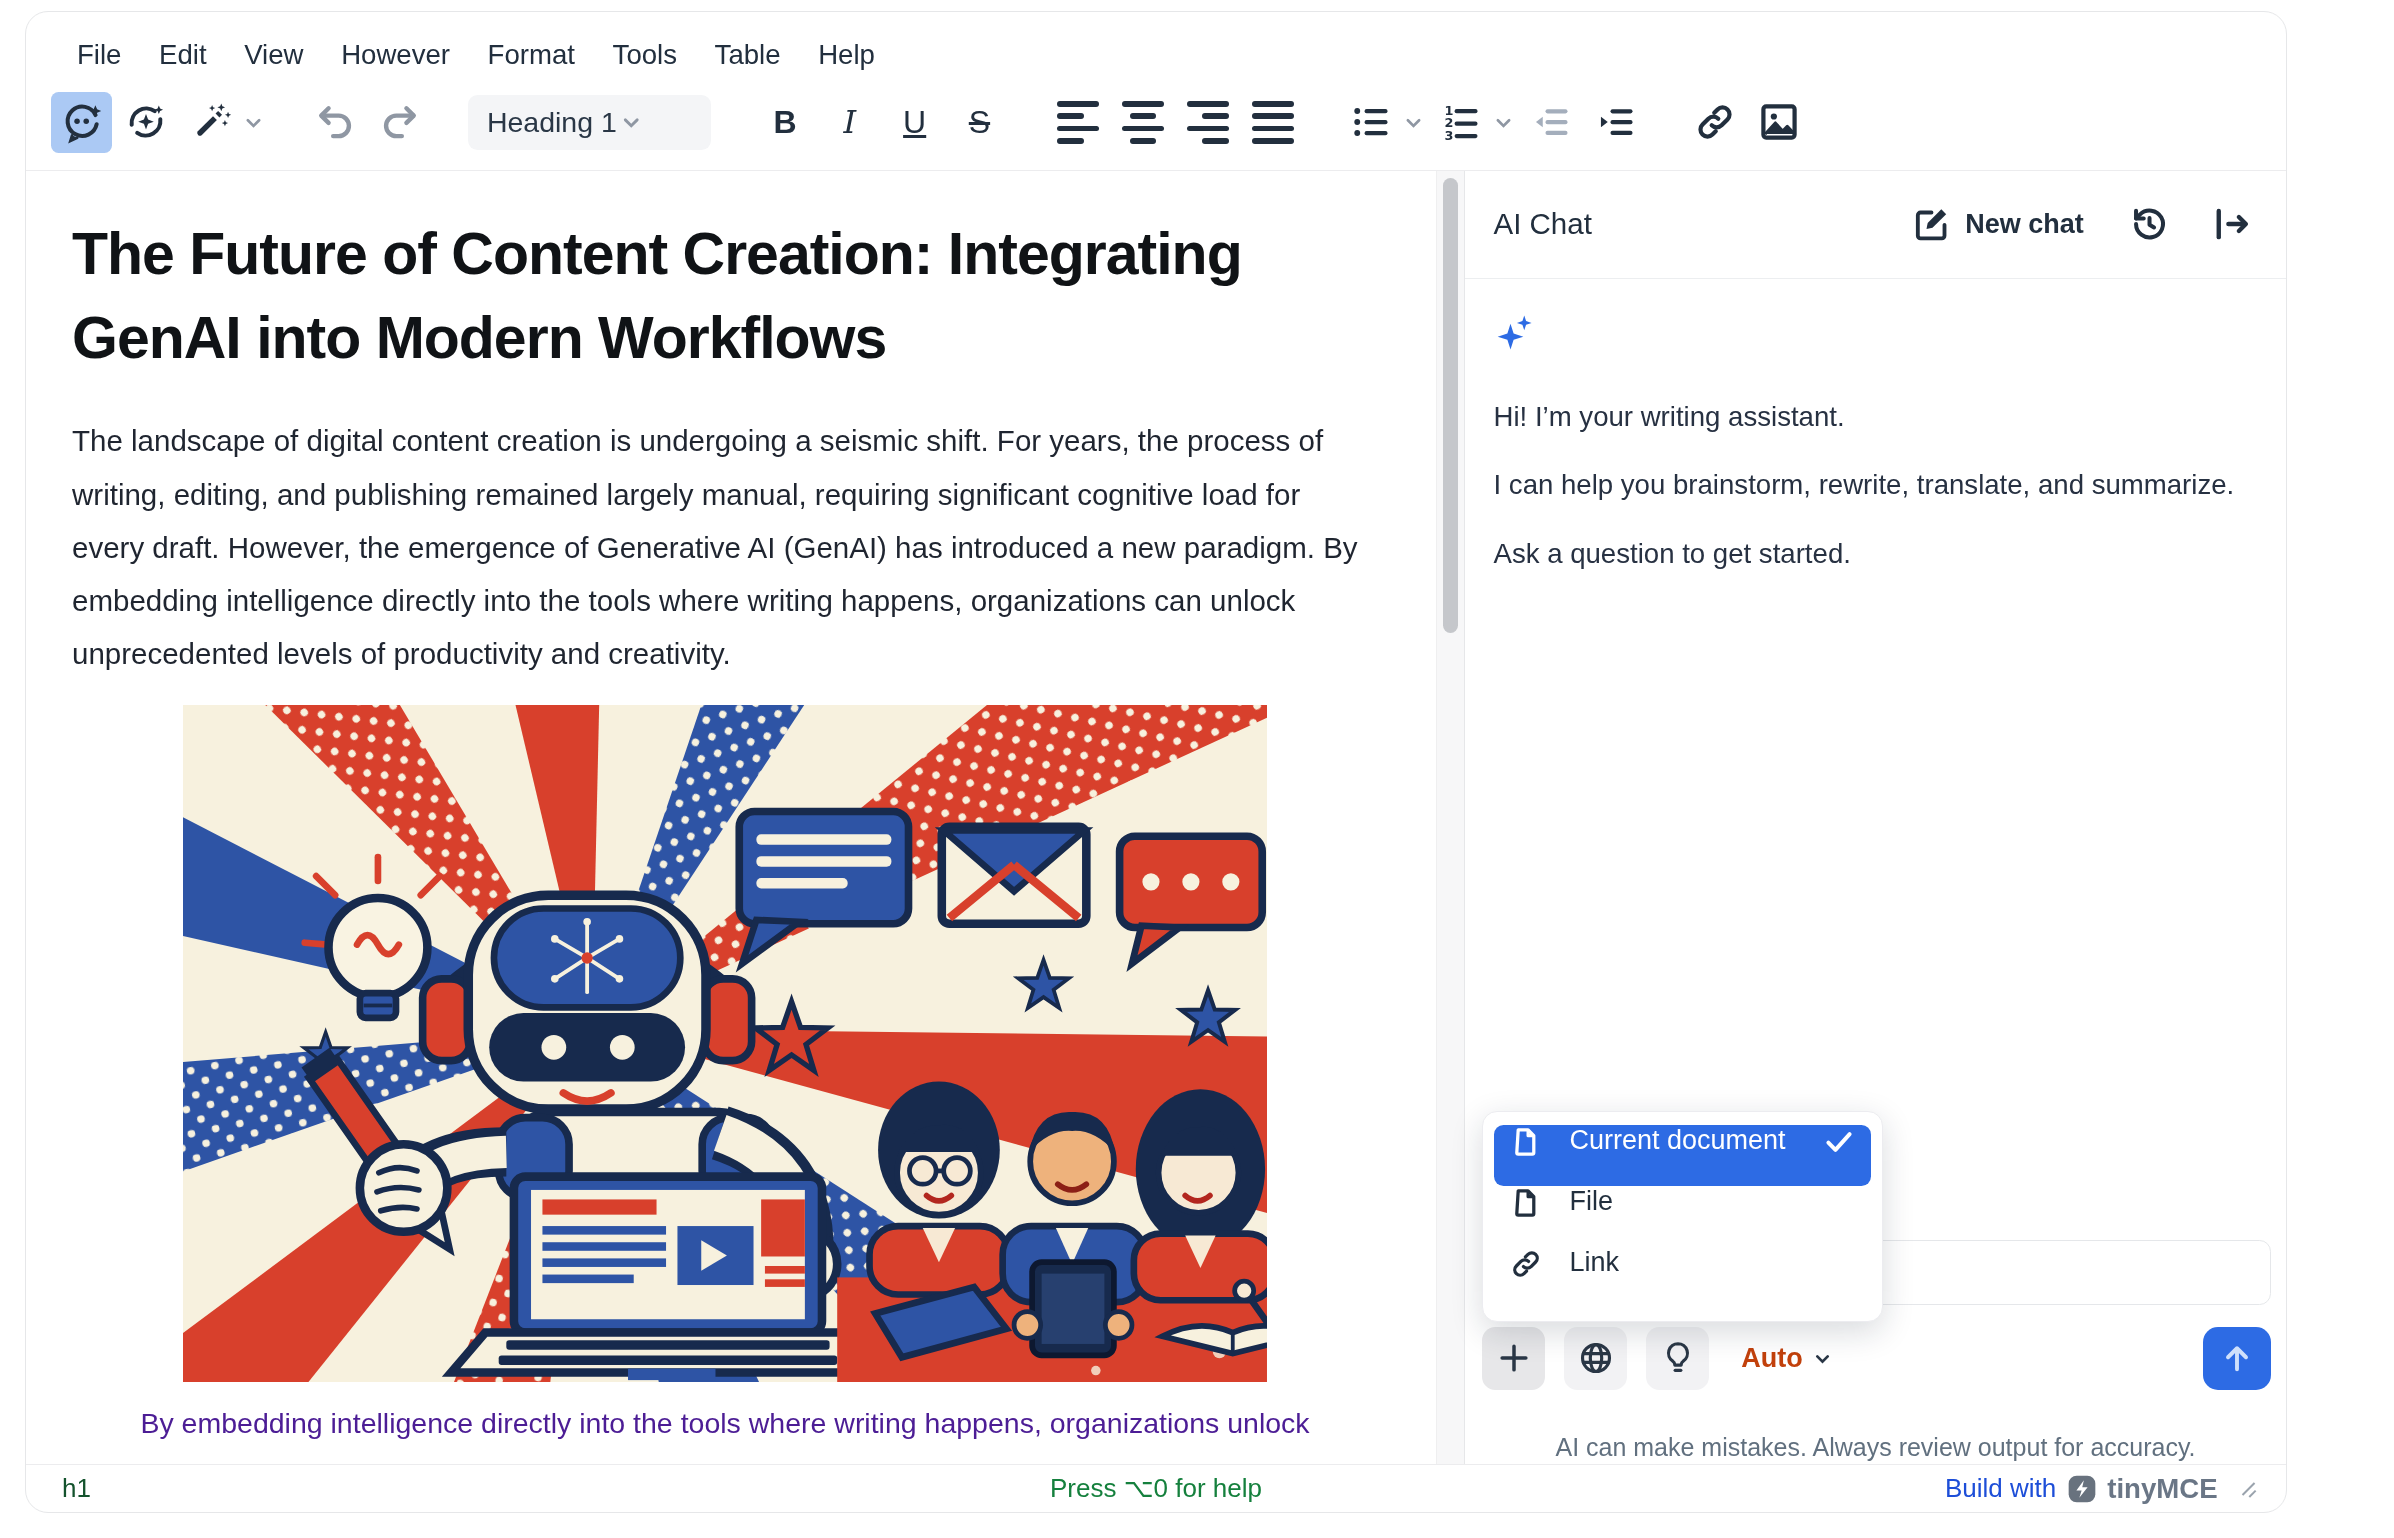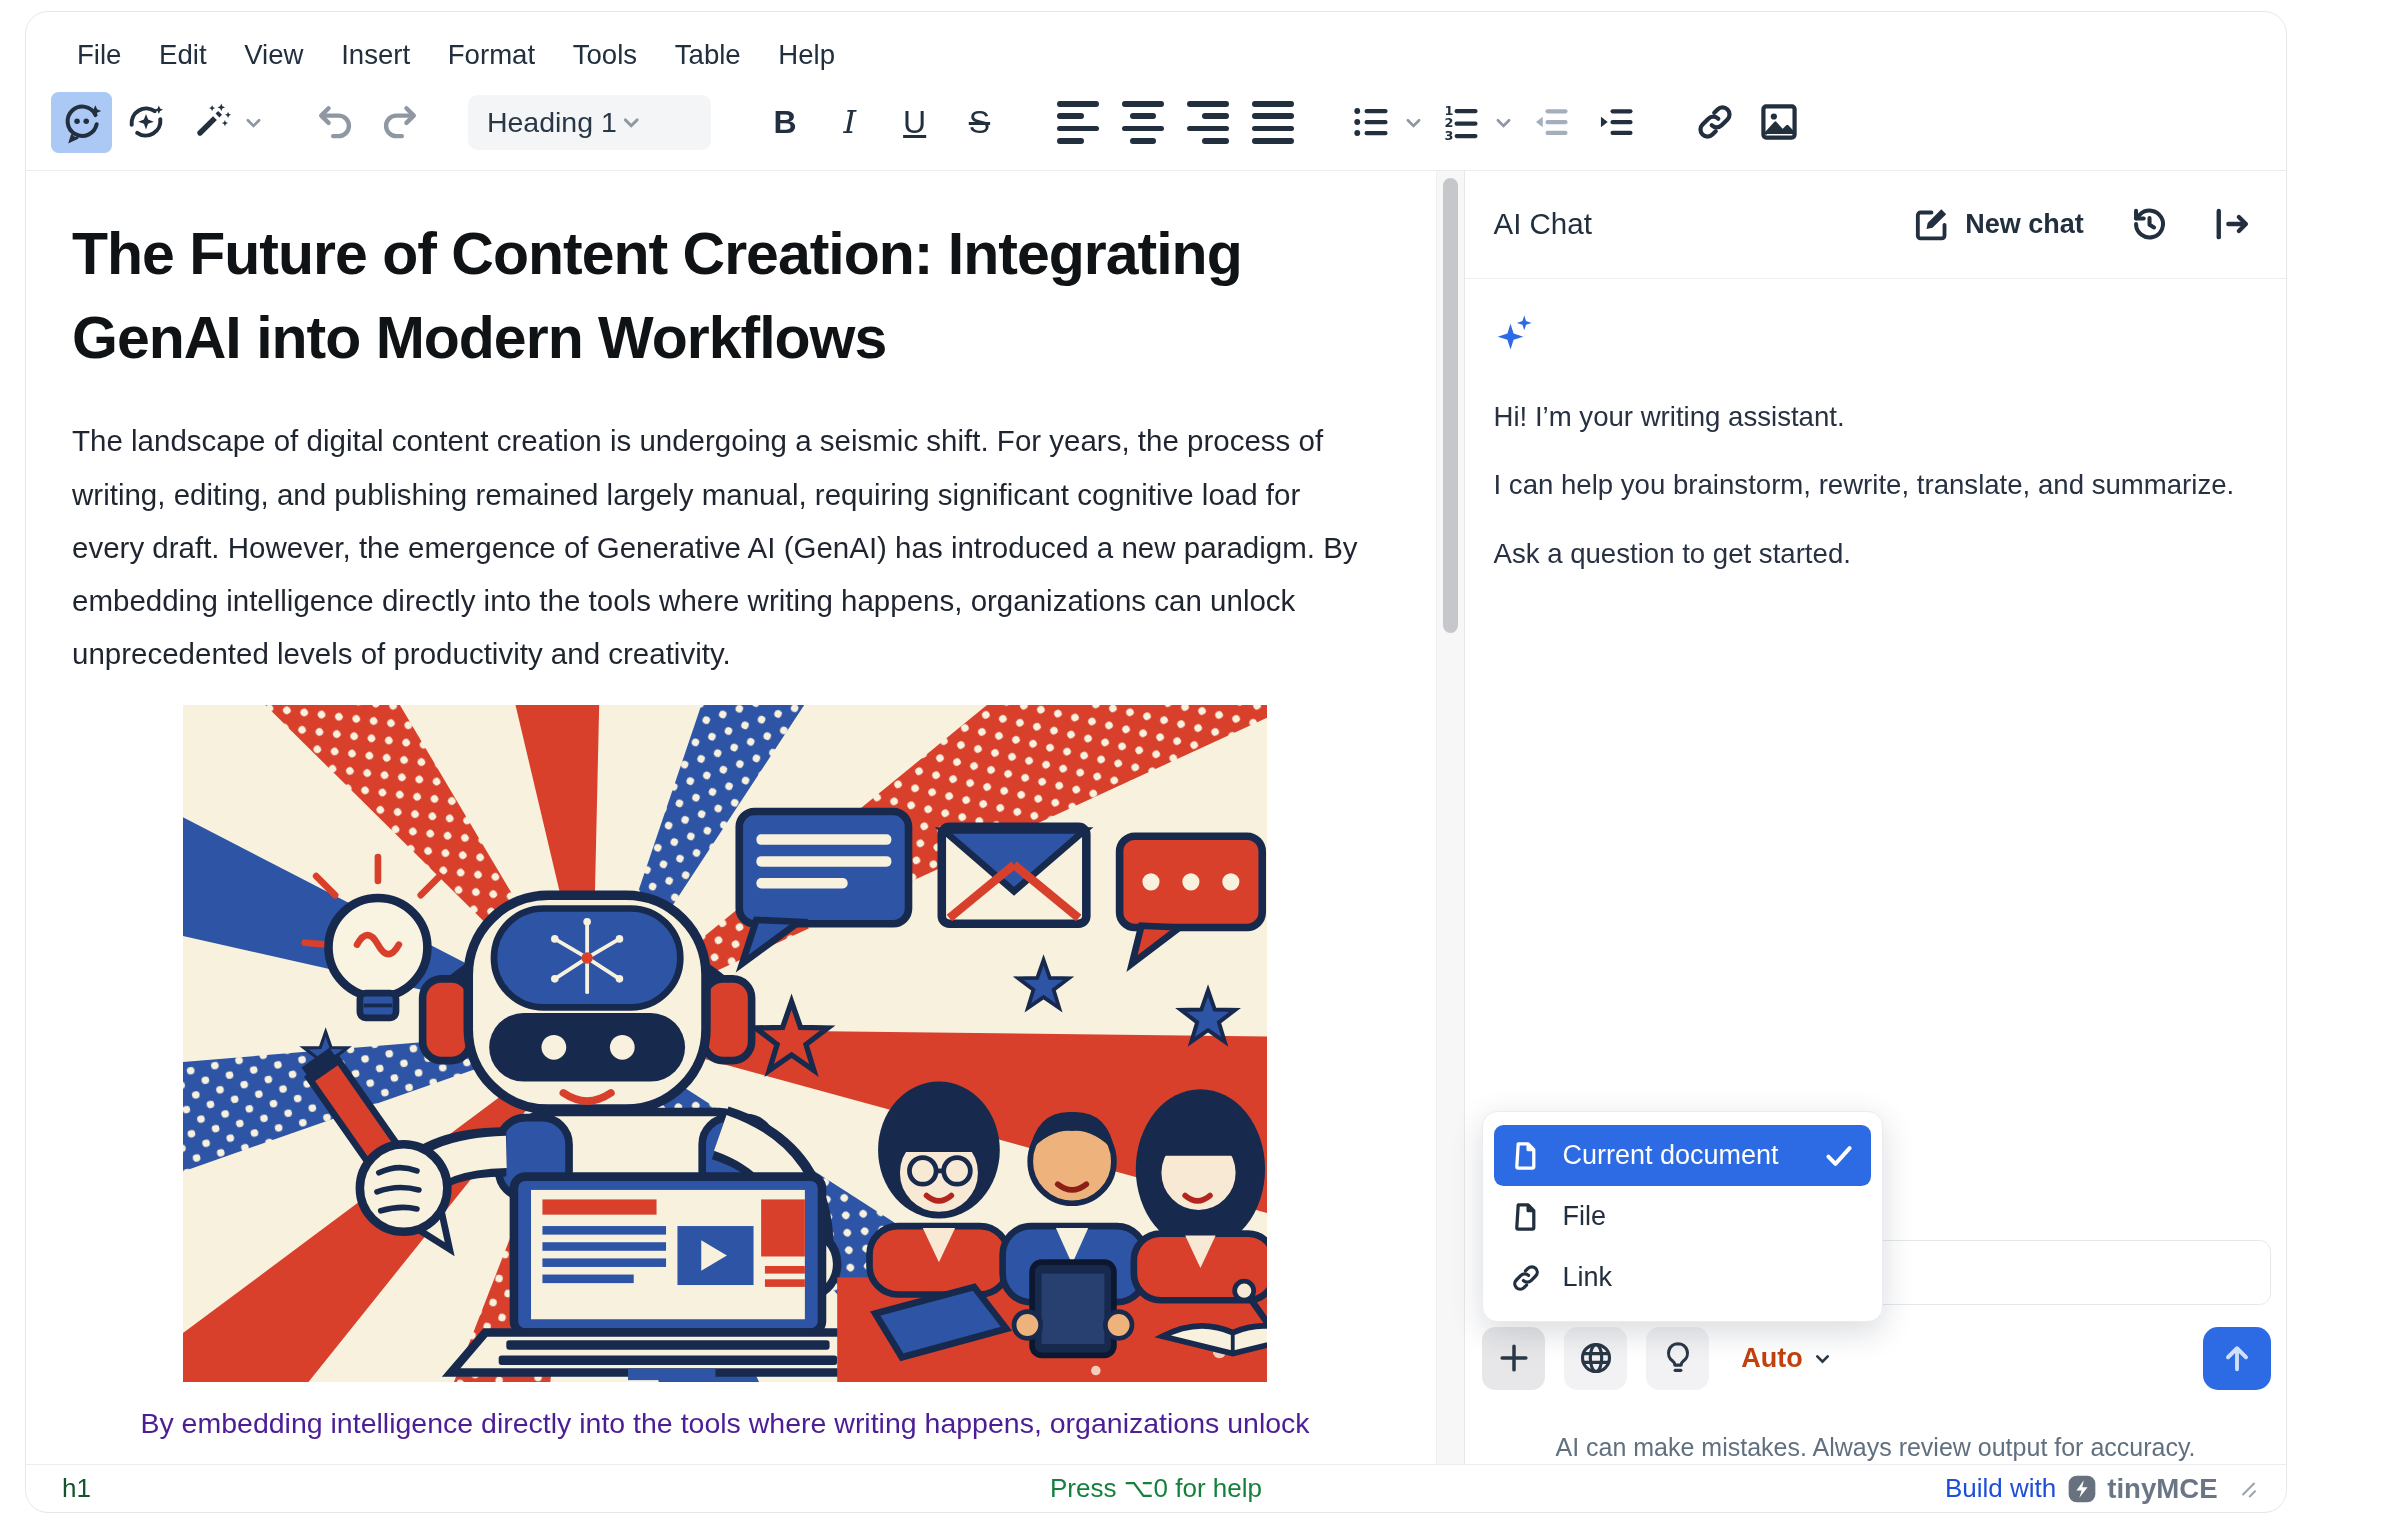--- a/index.html
+++ b/index.html
@@ -51,21 +51,21 @@
   .comp-btn { width:63px; height:63px; border-radius:13.3px; display:flex; align-items:center; justify-content:center; margin-right:19px; }
   .comp-btn.dark { background:#e7e7e9; }
   .comp-btn.light { background:#f2f2f4; }
   .model-select { display:flex; align-items:center; gap:7.6px; margin-left:13.3px; }
   .model-select span { font-size:27px; font-weight:700; color:#c2410c; }
   .send-btn { margin-left:auto; width:68px; height:63px; border-radius:15px; background:#2d6be4; display:flex; align-items:center; justify-content:center; margin-right:0; }
   .disclaimer { position:absolute; left:0; right:0; top:1262px; text-align:center; font-size:25px; color:#61707f; }
 
   
   .ctx-menu { position:absolute; left:17px; top:940px; width:401px; background:#fff; border:1px solid #ececf0; border-radius:15px; box-shadow:0 9.5px 32px rgba(20,30,50,.16); padding:13.3px 11.4px; z-index:5; }
-  .ctx-item { height:61px; display:flex; align-items:center; gap:19px; padding:0 15px; border-radius:9.5px; font-size:27px; color:#222f3e; }
+  .ctx-item { height:61px; display:flex; align-items:flex-start; gap:26px; padding:0 15px; border-radius:9.5px; font-size:27px; color:#222f3e; }
   .ctx-item.selected { background:#2d6be4; color:#fff; }
   .ctx-item .lbl { flex:none; }
   .ctx-item .check { margin-left:auto; }
 
   
   .statusbar { height:48px; flex:none; border-top:1.9px solid #ececee; display:flex; align-items:center; padding:0 28.5px 0 36px; position:relative; }
   .sb-path { font-size:26px; color:#14532d; }
   .sb-help { position:absolute; left:50%; transform:translateX(-50%); font-size:26px; color:#15803d; }
   .sb-brand { margin-left:auto; display:flex; align-items:center; gap:9.5px; }
   .sb-brand .pre { font-size:26px; color:#1d4ed8; }
@@ -77,21 +77,21 @@
 </style>
 </head>
 <body>
 
 <div class="frame">
 
   <div class="menubar">
     <span class="menu-item">File</span>
     <span class="menu-item">Edit</span>
     <span class="menu-item">View</span>
-    <span class="menu-item">Insert</span>
+    <span class="menu-item">However</span>
     <span class="menu-item">Format</span>
     <span class="menu-item">Tools</span>
     <span class="menu-item">Table</span>
     <span class="menu-item">Help</span>
   </div>
 
   <div class="toolbar">
     <div class="tgroup">
       <div class="tbtn active">
         <svg width="44" height="44" viewBox="0 0 24 24" fill="none" stroke="#222f3e" stroke-width="2.2" stroke-linecap="round">

